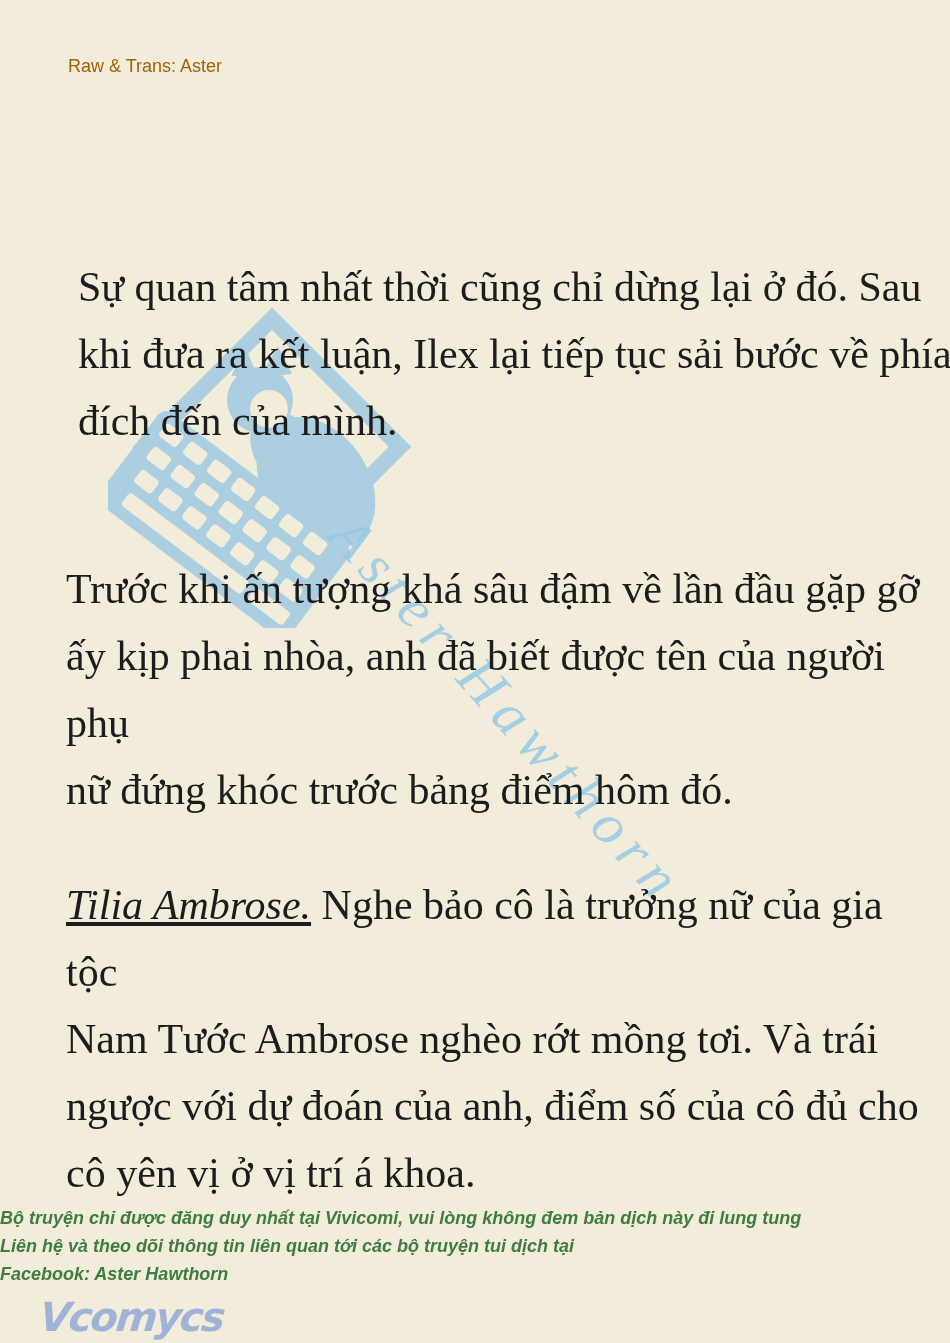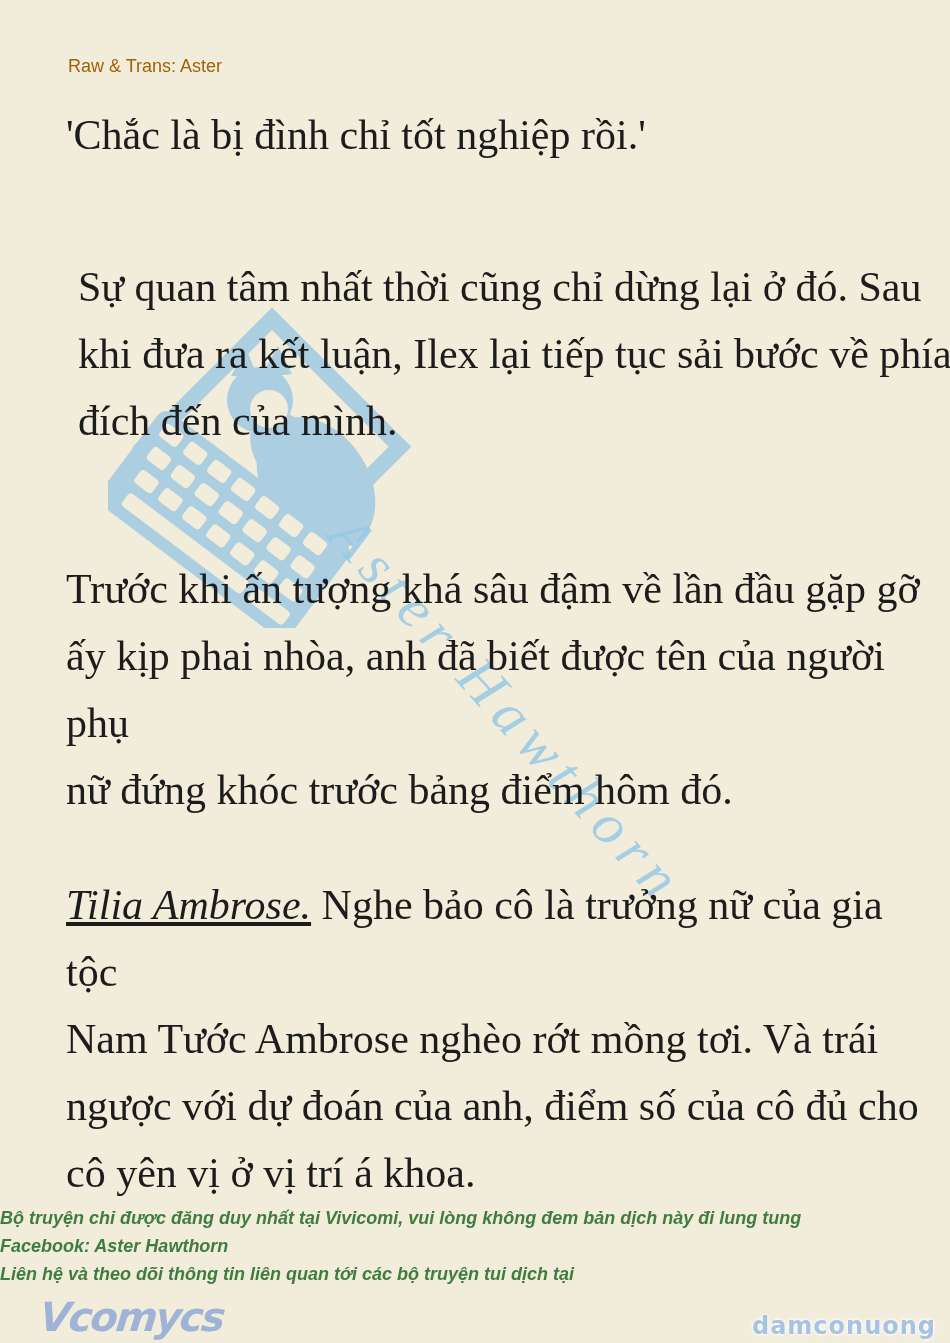--- a/index.html
+++ b/index.html
@@ -132,37 +132,35 @@
         <rect x="38" y="234" width="150" height="16" rx="4"></rect>
           <rect x="196" y="234" width="44" height="16" rx="4"></rect>
       </g>
     </g>
   </svg>
 
   <div class="watermark-text">Aster Hawthorn</div>
 
   <div class="header-credit">Raw &amp; Trans: Aster</div>
 
-  <p class="para para-1">'Chắc là bị đình chỉ tốt nghiệp rồi.'</p>
 
   <p class="para para-2">Sự quan tâm nhất thời cũng chỉ dừng lại ở đó. Sau
 khi đưa ra kết luận, Ilex lại tiếp tục sải bước về phía
 đích đến của mình.</p>
 
   <p class="para para-3">Trước khi ấn tượng khá sâu đậm về lần đầu gặp gỡ
 ấy kịp phai nhòa, anh đã biết được tên của người phụ
 nữ đứng khóc trước bảng điểm hôm đó.</p>
 
   <p class="para para-4"><span class="italic-lead">Tilia Ambrose.</span><span> Nghe bảo cô là trưởng nữ của gia tộc
 Nam Tước Ambrose nghèo rớt mồng tơi. Và trái
 ngược với dự đoán của anh, điểm số của cô đủ cho
 cô yên vị ở vị trí á khoa.</span></p>
 
   <div class="footer">
     <div>Bộ truyện chỉ được đăng duy nhất tại Vivicomi, vui lòng không đem bản dịch này đi lung tung</div>
+    <div>Liên hệ và theo dõi thông tin liên quan tới các bộ truyện tui dịch tại</div>
     <div>Facebook: Aster Hawthorn</div>
-    <div>Liên hệ và theo dõi thông tin liên quan tới các bộ truyện tui dịch tại</div>
   </div>
 
   <div class="logo-vcomycs">Vcomycs</div>
-  <div class="logo-damconuong">damconuong</div>
 
 </div>
 
 </body></html>

